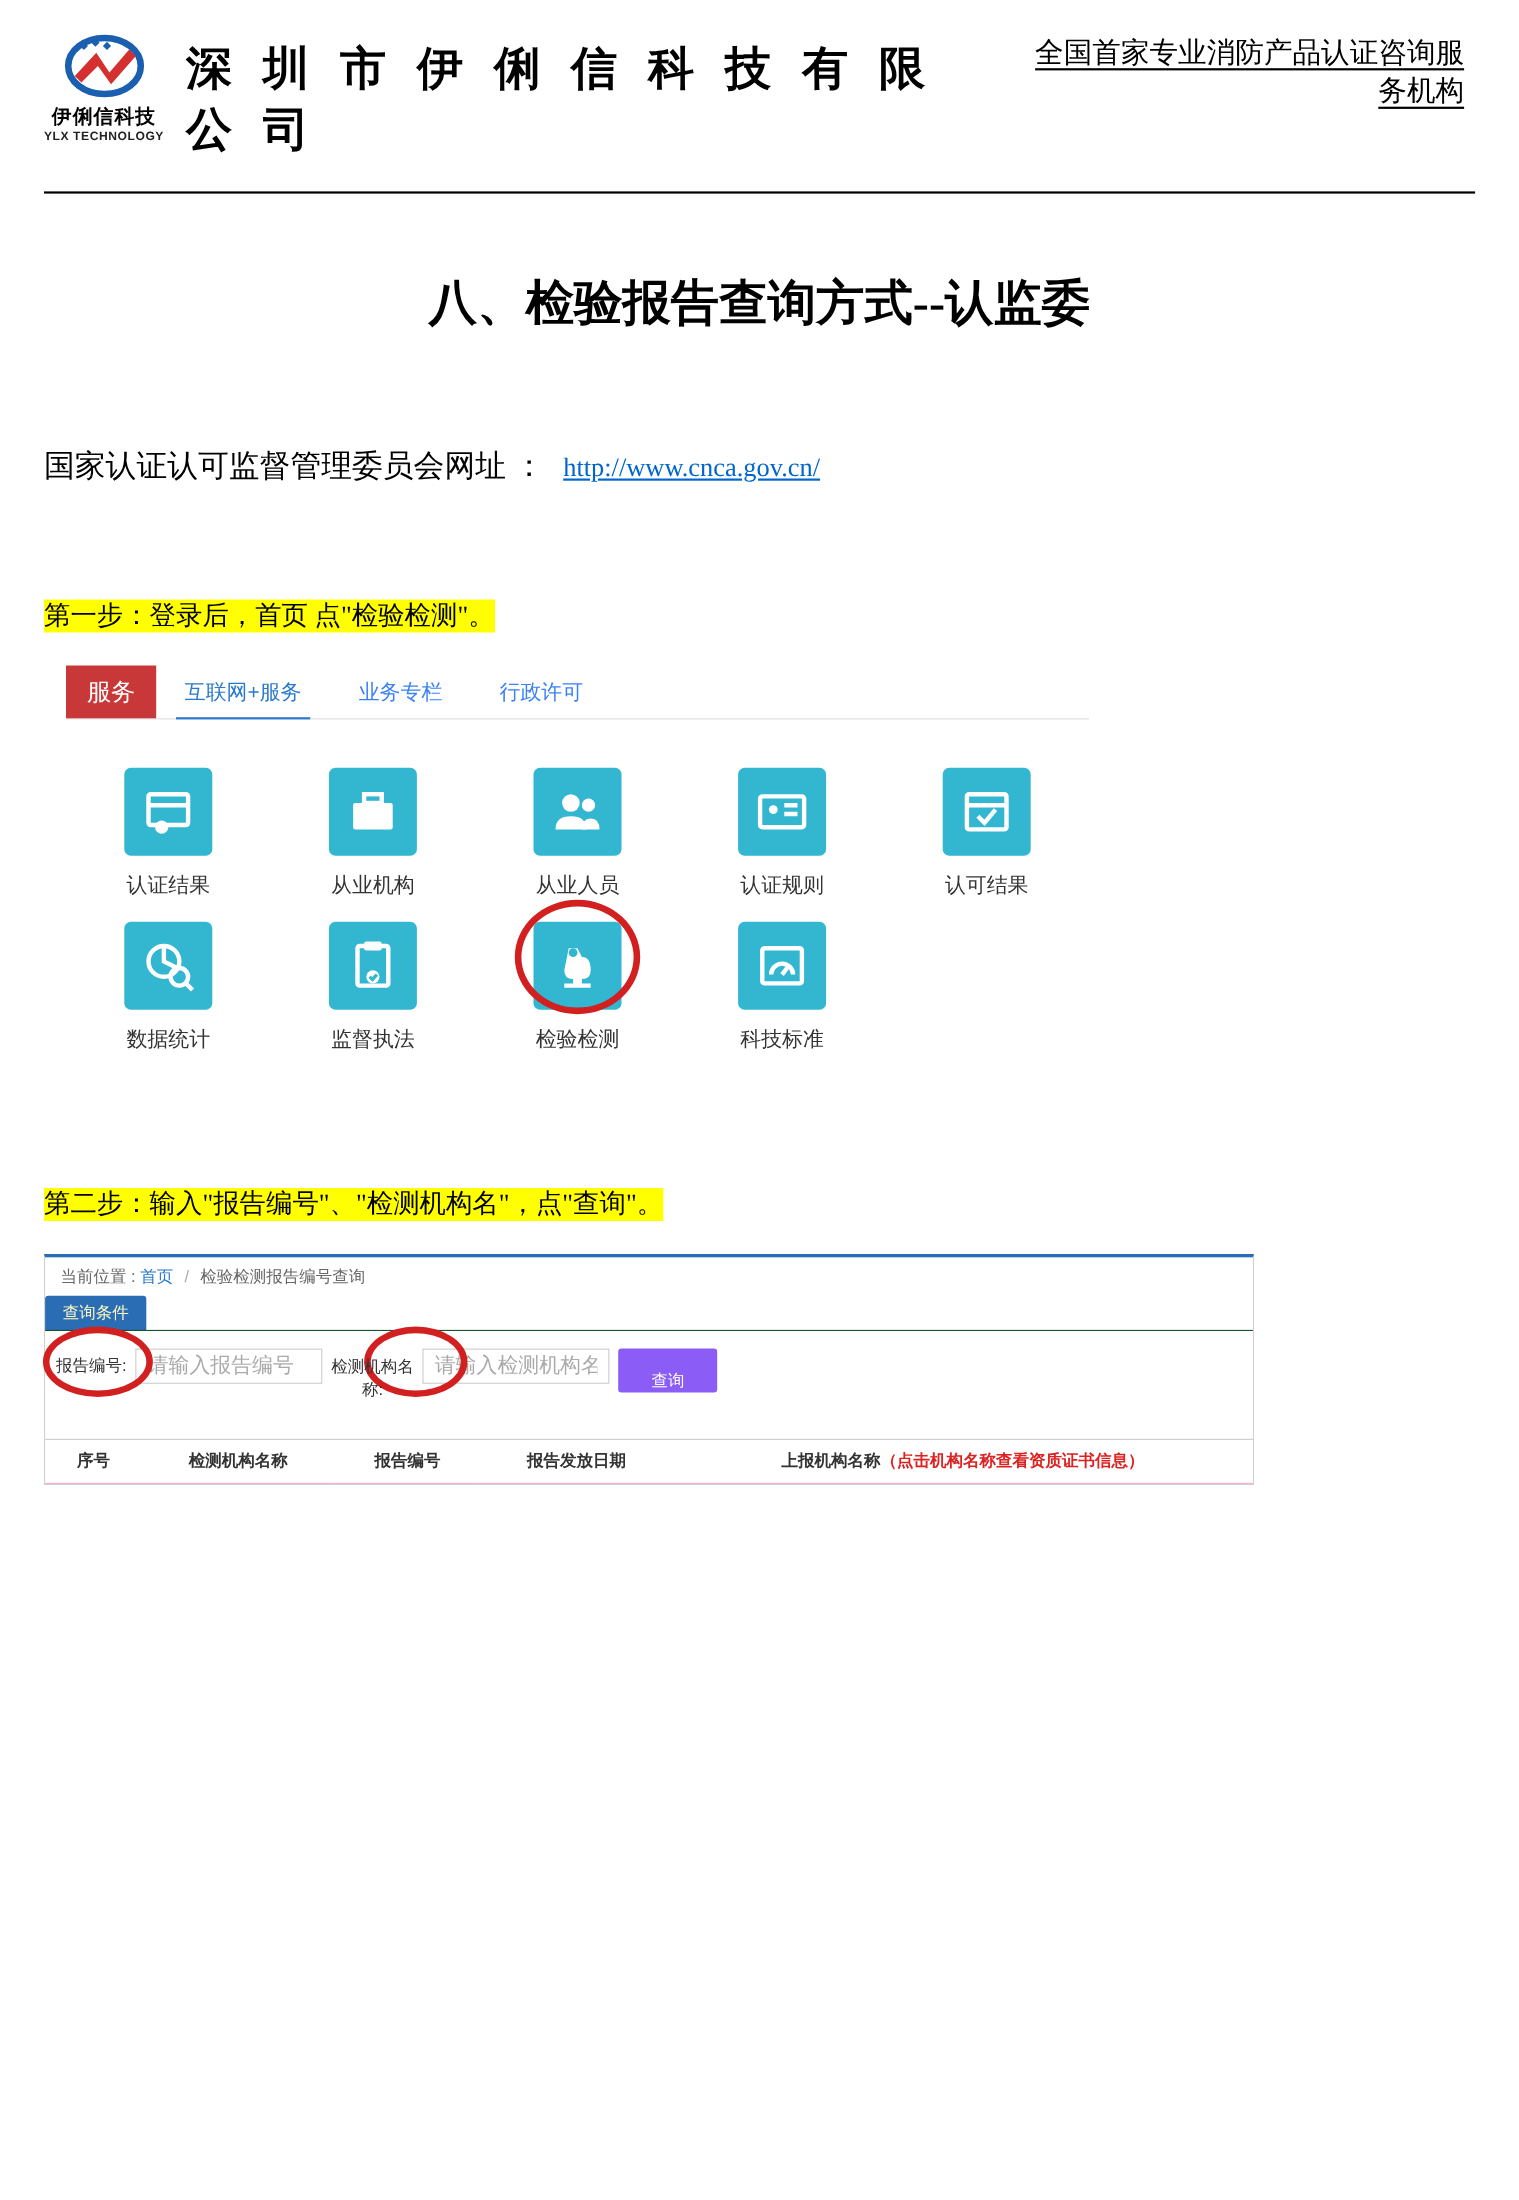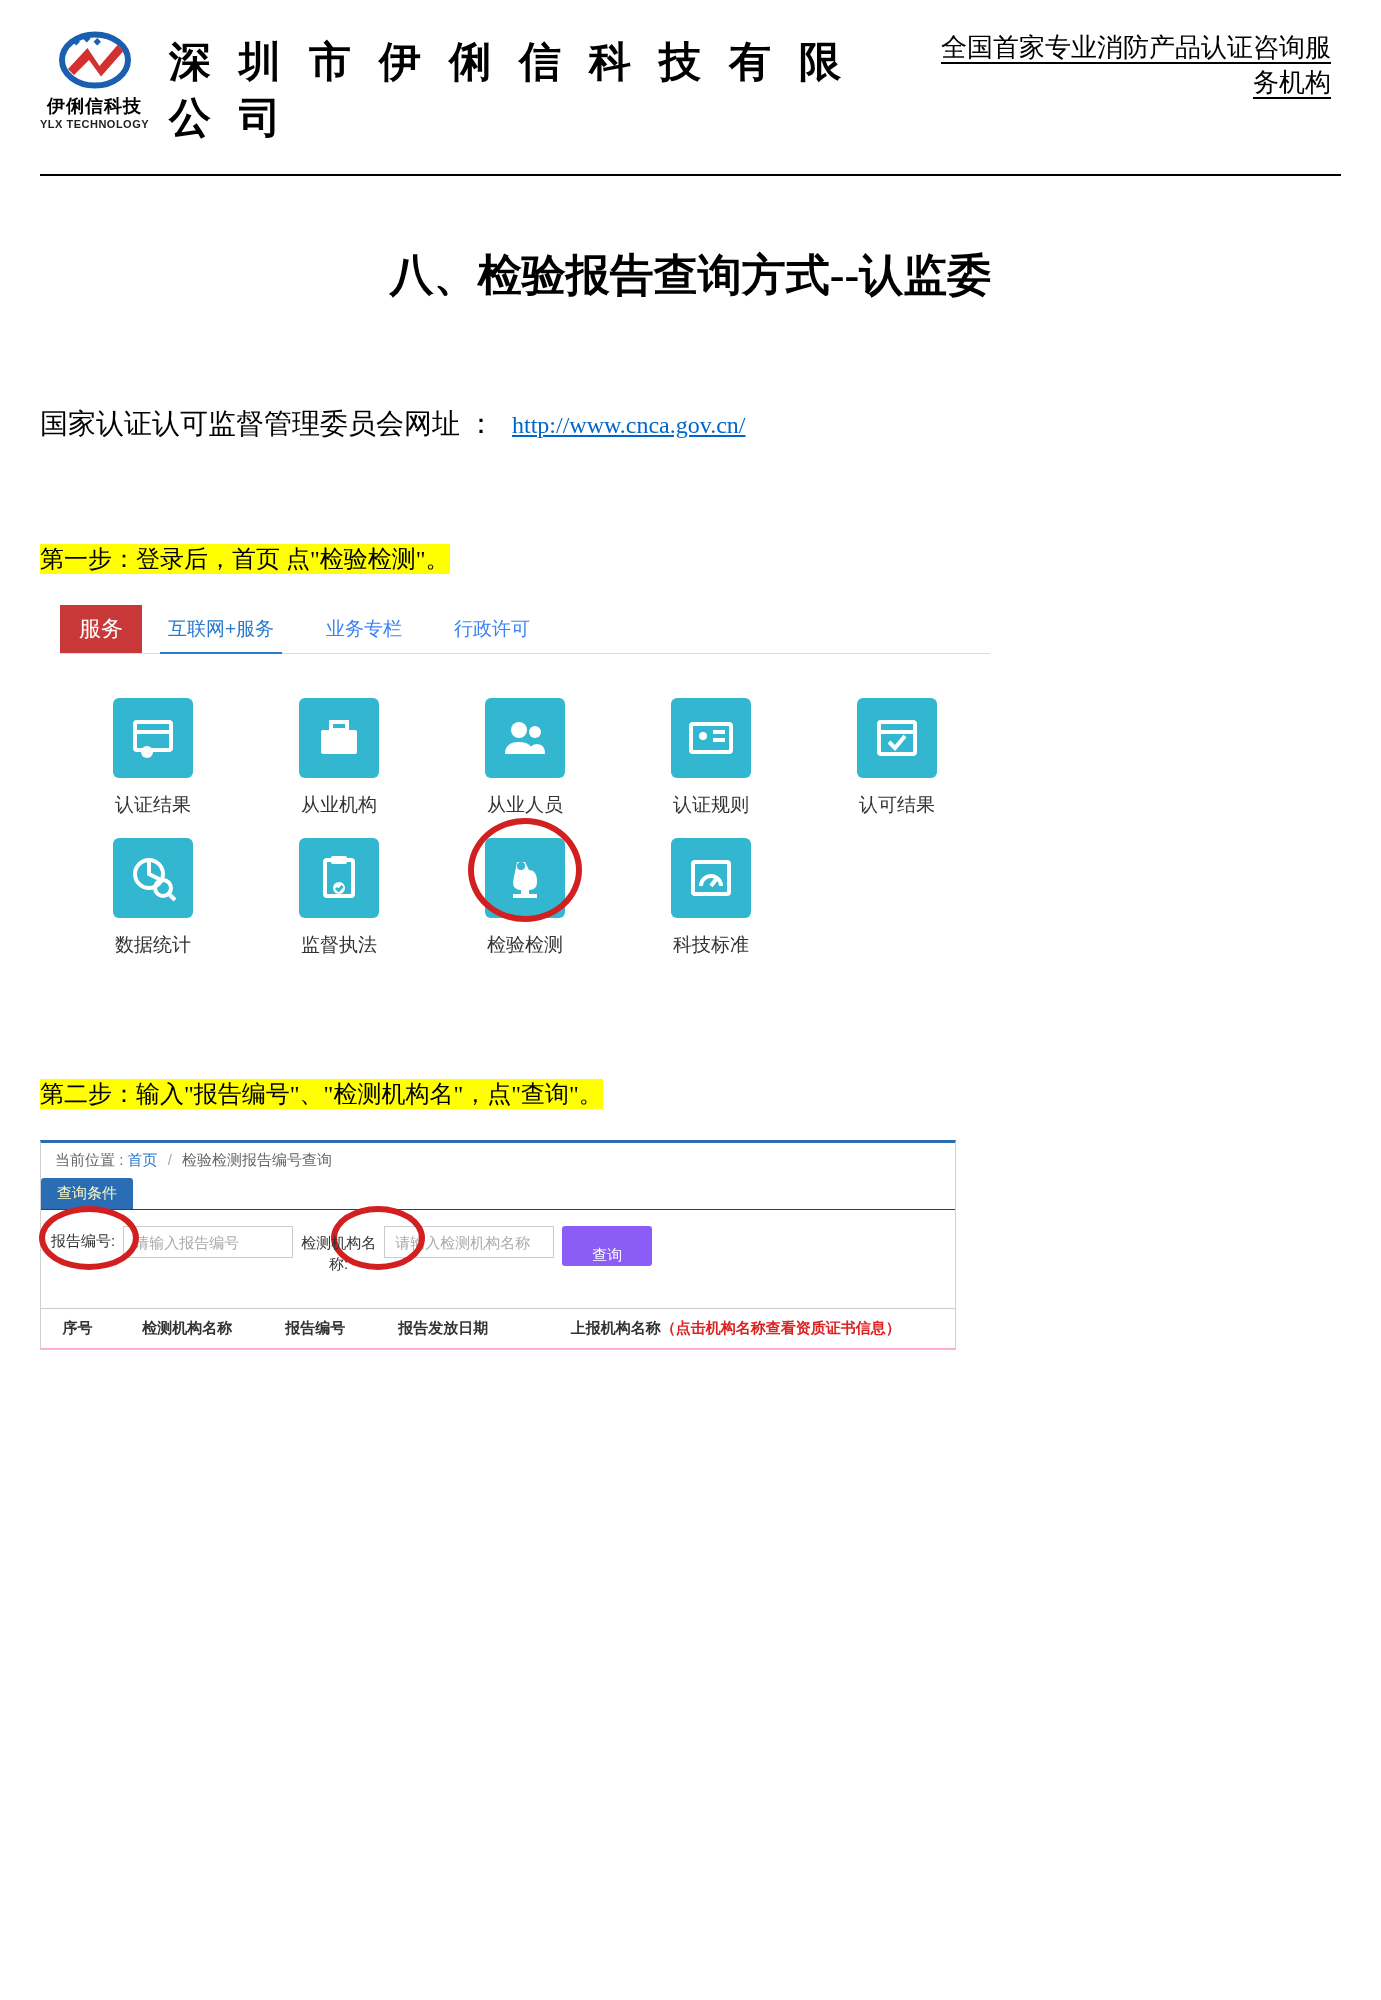--- a/index.html
+++ b/index.html
@@ -36,30 +36,30 @@
 
 .grid { display: grid; grid-template-columns: repeat(5, 1fr); gap: 0; margin-top: 34px; }
 .cell { display: flex; flex-direction: column; align-items: center; gap: 14px; padding: 10px 0; position: relative; }
 .iconbox { width: 80px; height: 80px; background: #33b7d0; border-radius: 6px; display: flex; align-items: center; justify-content: center; color: #fff; }
 .iconbox svg { width: 48px; height: 48px; fill: #fff; }
 .cell-label { font-size: 19px; color: #333; }
 .circle-mark { position: absolute; border: 6px solid #d22020; border-radius: 50%; pointer-events: none; }
 .circle-s1 { width: 114px; height: 104px; top: -10px; left: 50%; transform: translateX(-50%); }
 
 
-.shot2 { margin: 30px 0 0 0; width: 916px; font-family: "Microsoft YaHei", sans-serif; border: 1px solid #d0d0d0; border-top: 3px solid #2a6db4; }
+.shot2 { margin: 30px 0 0 0; width: 1100px; font-family: "Microsoft YaHei", sans-serif; border: 1px solid #d0d0d0; border-top: 3px solid #2a6db4; }
 .breadcrumb { padding: 8px 14px; font-size: 15px; color: #666; border-bottom: 0; }
 .breadcrumb .sep { color: #aaa; margin: 0 6px; }
 .breadcrumb .home-link { color: #2a7acb; }
 .search-panel { }
 .search-tab { background: #2a6db4; color: #fef9c3; display: inline-block; padding: 6px 16px; font-size: 15px; margin-left: 0; border-radius: 3px 3px 0 0; }
 .search-form { border-top: 1px solid #14532d; border-bottom: 1px solid #ccc; padding: 16px 10px 34px 10px; display: flex; align-items: flex-start; gap: 8px; position: relative; }
 .form-label { font-size: 15px; color: #333; padding-top: 6px; position: relative; }
 .form-label.stack { display: flex; flex-direction: column; align-items: center; line-height: 1.4; }
-.form-input { border: 1px solid #ccc; padding: 6px 10px; font-size: 15px; width: 170px; height: 32px; background: #fff; color: #4d7c0f; }
+.form-input { border: 1px solid #ccc; padding: 6px 10px; font-size: 19px; width: 170px; height: 32px; background: #fff; color: #4d7c0f; }
 .form-input::placeholder { color: #aaa; }
 .search-btn { background: #8b5cf6; color: #fff; border: none; padding: 20px 30px; font-size: 15px; height: 32px; border-radius: 3px; }
 
 .circle-s2a { position: absolute; width: 100px; height: 64px; border: 6px solid #d22020; border-radius: 50%; top: -4px; left: -2px; }
 .circle-s2b { position: absolute; width: 94px; height: 64px; border: 6px solid #d22020; border-radius: 50%; top: -4px; left: 290px; }
 
 .result-table { width: 100%; border-collapse: collapse; font-size: 15px; }
 .result-table th { text-align: center; padding: 10px 8px; font-weight: bold; color: #333; border-bottom: 1px solid #f9a8d4; }
 .result-table th.redhint { color: #333; font-weight: bold; }
 .result-table th .hint-red { color: #d22; }

